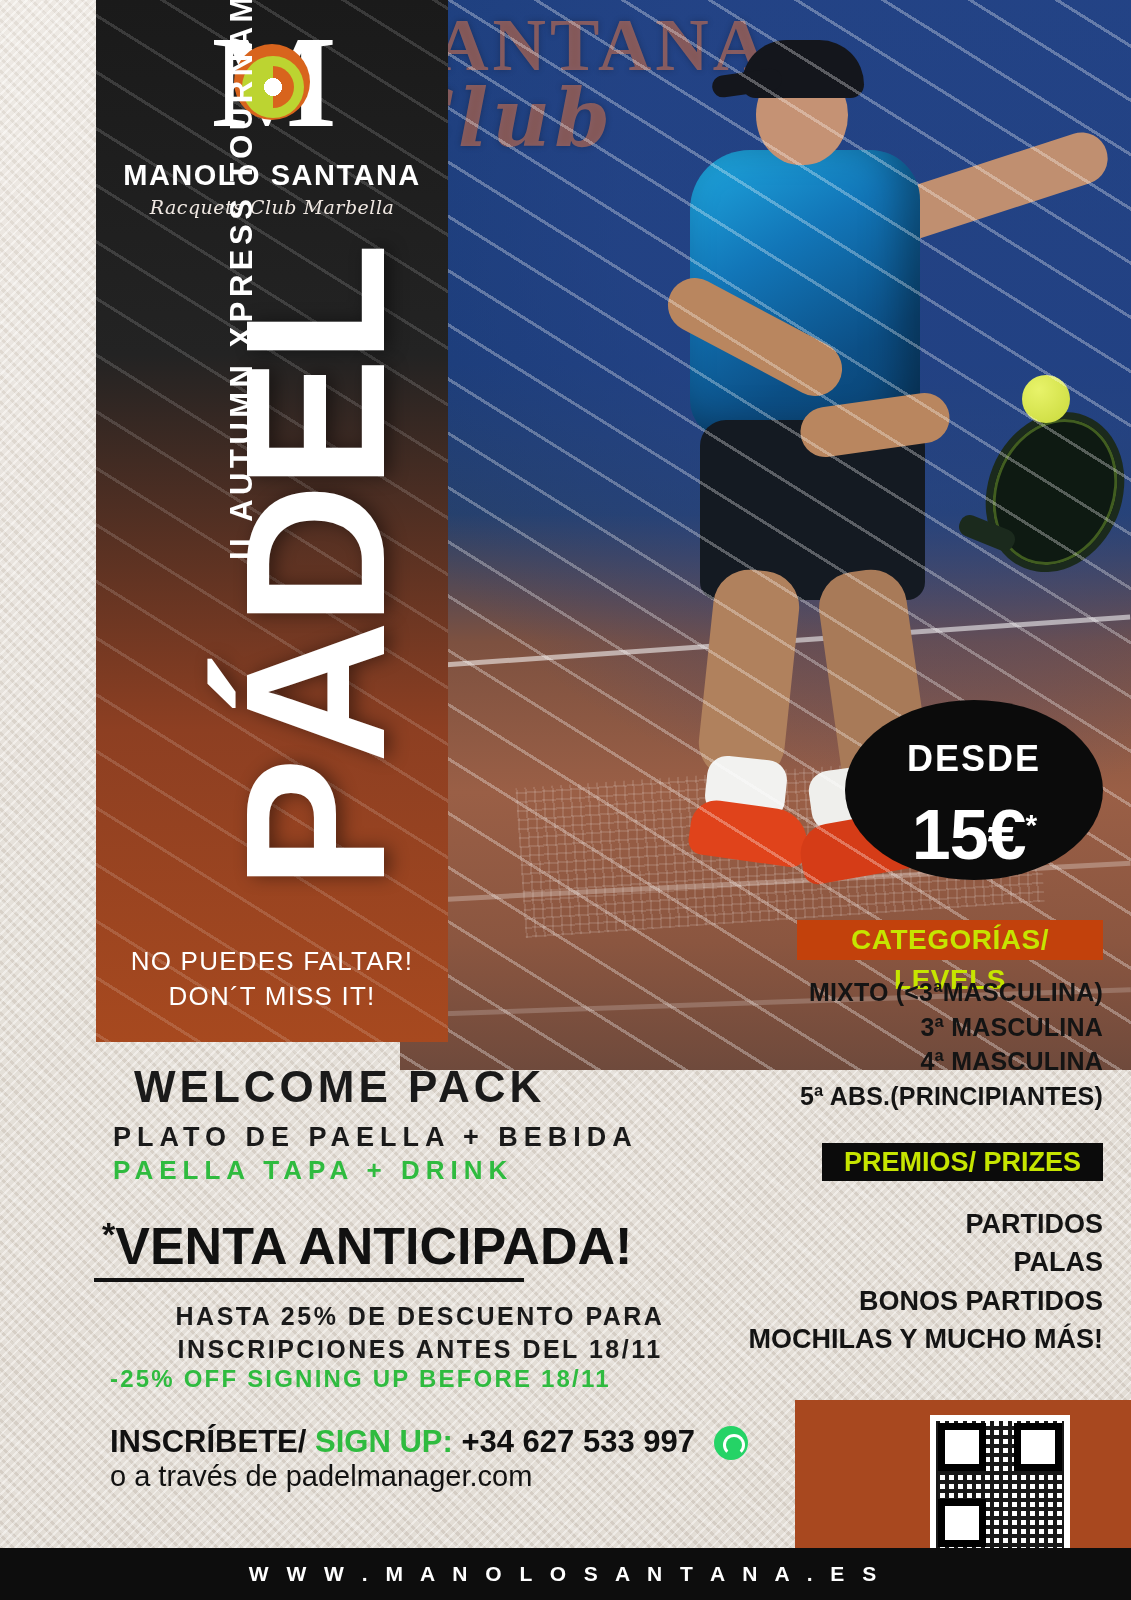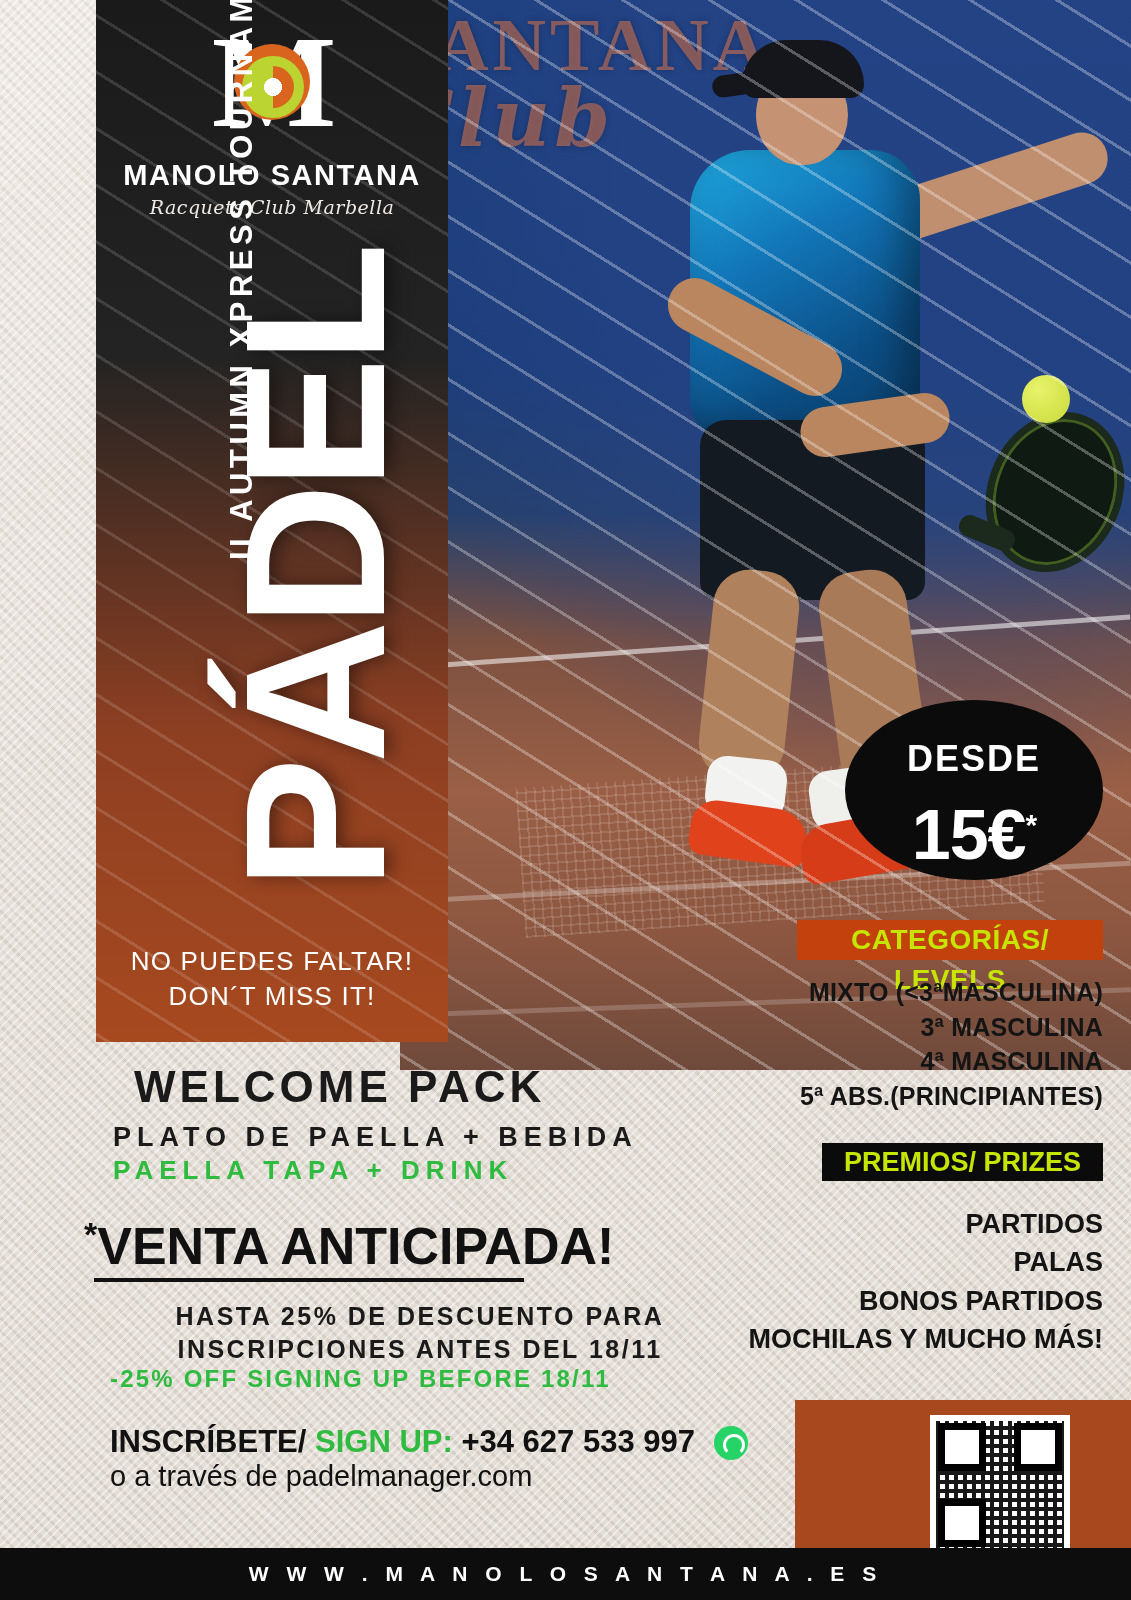--- a/index.html
+++ b/index.html
@@ -175,21 +175,21 @@
   }
   .welcome-es{
     position:absolute;left:113px;top:1122px;color:#1a1a1a;
     font-size:27px;font-weight:700;letter-spacing:6px;
   }
   .welcome-en{
     position:absolute;left:113px;top:1155px;color:#2fbb3f;
     font-size:26px;font-weight:700;letter-spacing:6px;
   }
   .venta{
-    position:absolute;left:84px;top:1215px;color:#111;
+    position:absolute;left:102px;top:1215px;color:#111;
     font-size:52px;font-weight:700;letter-spacing:0px;
   }
   .venta .star{font-size:34px;vertical-align:super;}
   .venta-underline{position:absolute;left:94px;top:1278px;width:430px;height:4px;background:#111;}
   .hasta{
     position:absolute;left:110px;top:1300px;width:620px;color:#1a1a1a;
     font-size:25px;font-weight:700;letter-spacing:2.5px;line-height:1.32;text-align:center;
   }
   .hasta-en{
     position:absolute;left:110px;top:1365px;color:#2fbb3f;

